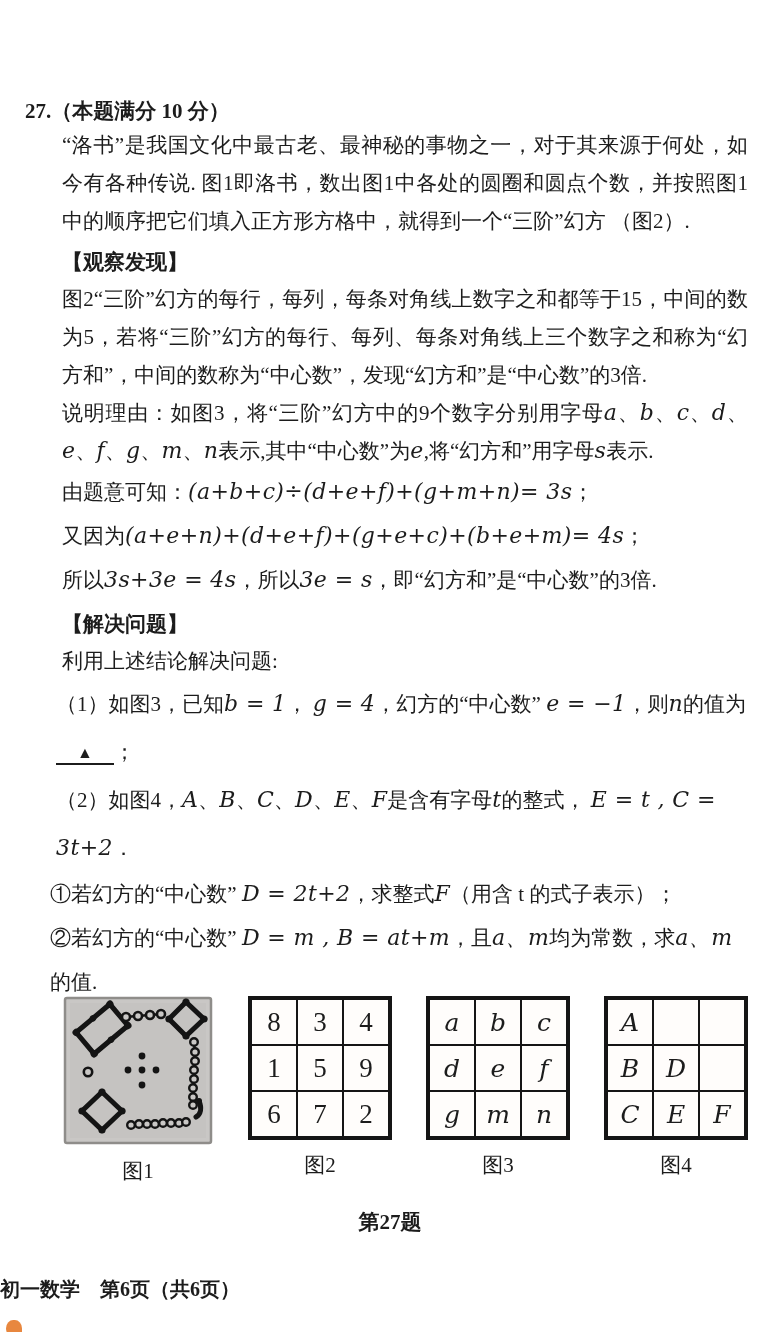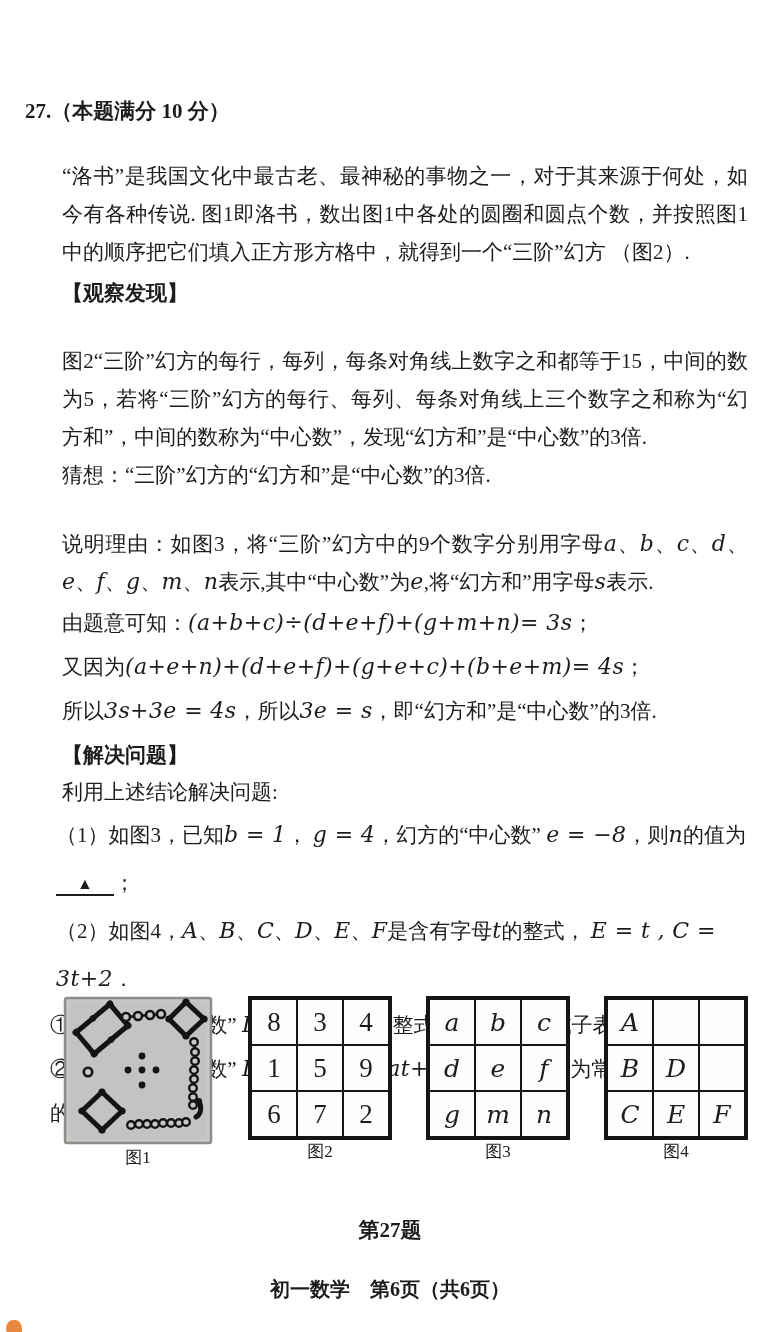--- a/index.html
+++ b/index.html
@@ -7,75 +7,74 @@
   #page {
     position:relative; width:780px; height:1332px; background:#ffffff;
     overflow:hidden; color:#1c1c1c;
     font-family:"Liberation Serif","DejaVu Serif",serif;
   }
   .content {
     position:absolute; top:96px; left:62px; width:686px;
     font-size:21px; line-height:38px;
   }
   .q-head { margin-left:-37px; font-weight:700; font-size:21px; line-height:30px; }
-  .para { text-align:justify;margin-top:31px; }
+  .para { text-align:justify; }
   .sec-head { font-weight:700; line-height:36px; margin-top:4px; }
   .line { line-height:38px; }
   .eq { line-height:44px; white-space:nowrap; }
   .qline { line-height:48px; margin-left:-6px; }
   .subline { line-height:44px; margin-left:-12px; }
   .seg-cn { font-style:normal; }
   .seg-m { font-family:"DejaVu Serif",serif; font-style:italic; font-size:22px; letter-spacing:0.4px;text-align:right; }
   .seg-blank {
     display:inline-block; min-width:58px; padding:0 6px; text-align:center;
     border-bottom:2px solid #1c1c1c; font-size:16px; line-height:20px;
     vertical-align:1px; font-style:normal;
   }
   
   .figures-row {
     position:absolute; top:996px; left:62px; width:686px;
     display:flex; justify-content:space-between; align-items:flex-start;
   }
   .figwrap { display:flex; flex-direction:column; align-items:center; }
-  .figcap { font-size:17px; line-height:24px; }
+  .figcap { margin-top:13px; font-size:21px; line-height:24px; }
   .mgrid {
     display:grid; grid-template-columns:repeat(3,46px); grid-auto-rows:46px;
     border:3.5px solid #151515; background:#fff;
   }
   .mgrid .cell {
     border:1.6px solid #151515; display:flex; align-items:center; justify-content:center;
     font-size:27px; background:#fffdfb;
   }
   .grid-italic .cell { font-family:"DejaVu Serif",serif; font-style:italic; font-size:25px; }
   
-  .problem-ref { position:absolute; top:1208px; left:0; width:100%; text-align:center; font-size:21px; font-weight:700;margin-top:8px; }
-  .page-footer { position:absolute; top:1276px; left:0; width:100%; text-align:center; font-size:20px; font-weight:700; }
+  .problem-ref { position:absolute; top:1208px; left:0; width:100%; text-align:center; font-size:21px; font-weight:700; }
+  .page-footer { position:absolute; top:1276px; left:0; width:100%; font-size:20px; font-weight:700; }
   .corner-dot {
     position:absolute; left:6px; top:1320px; width:16px; height:18px;
     background:#e8873f; border-radius:50% 50% 40% 60%;
   }
 </style>
 </head>
 <body>
 
 <div id="page">
 
   <div class="content">
     <div class="q-head">27.（本题满分 10 分）</div>
     <div class="para">“洛书”是我国文化中最古老、最神秘的事物之一，对于其来源于何处，如今有各种传说. 图1即洛书，数出图1中各处的圆圈和圆点个数，并按照图1中的顺序把它们填入正方形方格中，就得到一个“三阶”幻方 （图2）.</div>
     <div class="sec-head">【观察发现】</div>
     <div class="para">图2“三阶”幻方的每行，每列，每条对角线上数字之和都等于15，中间的数为5，若将“三阶”幻方的每行、每列、每条对角线上三个数字之和称为“幻方和”，中间的数称为“中心数”，发现“幻方和”是“中心数”的3倍.</div>
-    <div class="line">猜想：“三阶”幻方的“幻方和”是“中心数”的3倍.</div>
     <div class="para"><span class="seg-cn">说明理由：如图3，将“三阶”幻方中的9个数字分别用字母</span><span class="seg-m">a</span><span class="seg-cn">、</span><span class="seg-m">b</span><span class="seg-cn">、</span><span class="seg-m">c</span><span class="seg-cn">、</span><span class="seg-m">d</span><span class="seg-cn">、</span><span class="seg-m">e</span><span class="seg-cn">、</span><span class="seg-m">f</span><span class="seg-cn">、</span><span class="seg-m">g</span><span class="seg-cn">、</span><span class="seg-m">m</span><span class="seg-cn">、</span><span class="seg-m">n</span><span class="seg-cn">表示,其中“中心数”为</span><span class="seg-m">e</span><span class="seg-cn">,将“幻方和”用字母</span><span class="seg-m">s</span><span class="seg-cn">表示.</span></div>
     <div class="eq"><span class="seg-cn">由题意可知：</span><span class="seg-m">(a+b+c)÷(d+e+f)+(g+m+n)= 3s</span><span class="seg-cn">；</span></div>
     <div class="eq"><span class="seg-cn">又因为</span><span class="seg-m">(a+e+n)+(d+e+f)+(g+e+c)+(b+e+m)= 4s</span><span class="seg-cn">；</span></div>
     <div class="eq"><span class="seg-cn">所以</span><span class="seg-m">3s+3e = 4s</span><span class="seg-cn">，所以</span><span class="seg-m">3e = s</span><span class="seg-cn">，即“幻方和”是“中心数”的3倍.</span></div>
     <div class="sec-head">【解决问题】</div>
     <div class="line">利用上述结论解决问题:</div>
-    <div class="qline"><span class="seg-cn">（1）如图3，已知</span><span class="seg-m">b = 1</span><span class="seg-cn">， </span><span class="seg-m">g = 4</span><span class="seg-cn">，幻方的“中心数” </span><span class="seg-m">e = −8</span><span class="seg-cn">，则</span><span class="seg-m">n</span><span class="seg-cn">的值为</span><span class="seg-blank">▲</span><span class="seg-cn">；</span></div>
+    <div class="qline"><span class="seg-cn">（1）如图3，已知</span><span class="seg-m">b = 1</span><span class="seg-cn">， </span><span class="seg-m">g = 4</span><span class="seg-cn">，幻方的“中心数” </span><span class="seg-m">e = −1</span><span class="seg-cn">，则</span><span class="seg-m">n</span><span class="seg-cn">的值为</span><span class="seg-blank">▲</span><span class="seg-cn">；</span></div>
     <div class="qline"><span class="seg-cn">（2）如图4，</span><span class="seg-m">A</span><span class="seg-cn">、</span><span class="seg-m">B</span><span class="seg-cn">、</span><span class="seg-m">C</span><span class="seg-cn">、</span><span class="seg-m">D</span><span class="seg-cn">、</span><span class="seg-m">E</span><span class="seg-cn">、</span><span class="seg-m">F</span><span class="seg-cn">是含有字母</span><span class="seg-m">t</span><span class="seg-cn">的整式， </span><span class="seg-m">E = t , C = 3t+2</span><span class="seg-cn">．</span></div>
     <div class="subline"><span class="seg-cn">①若幻方的“中心数” </span><span class="seg-m">D = 2t+2</span><span class="seg-cn">，求整式</span><span class="seg-m">F</span><span class="seg-cn">（用含 t 的式子表示）；</span></div>
     <div class="subline"><span class="seg-cn">②若幻方的“中心数” </span><span class="seg-m">D = m , B = at+m</span><span class="seg-cn">，且</span><span class="seg-m">a、m</span><span class="seg-cn">均为常数，求</span><span class="seg-m">a、m</span><span class="seg-cn">的值.</span></div>
   </div>
 
   <div class="figures-row">
 
     <div class="figwrap">
       <svg width="152" height="150" viewBox="0 0 152 150">
         <rect x="3" y="2" width="146" height="145" fill="#c9c7c5" stroke="#8f8d8a" stroke-width="2.5" rx="2"></rect>

